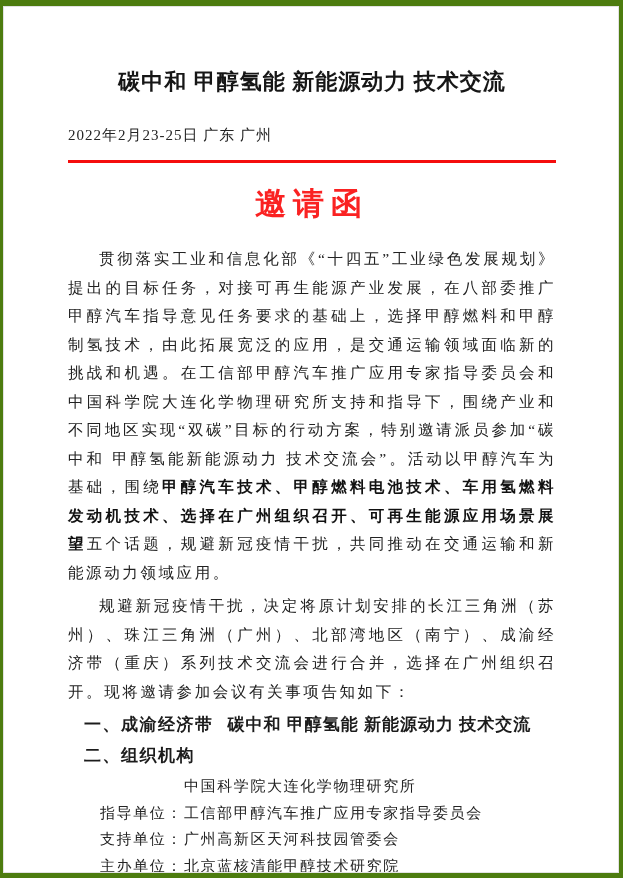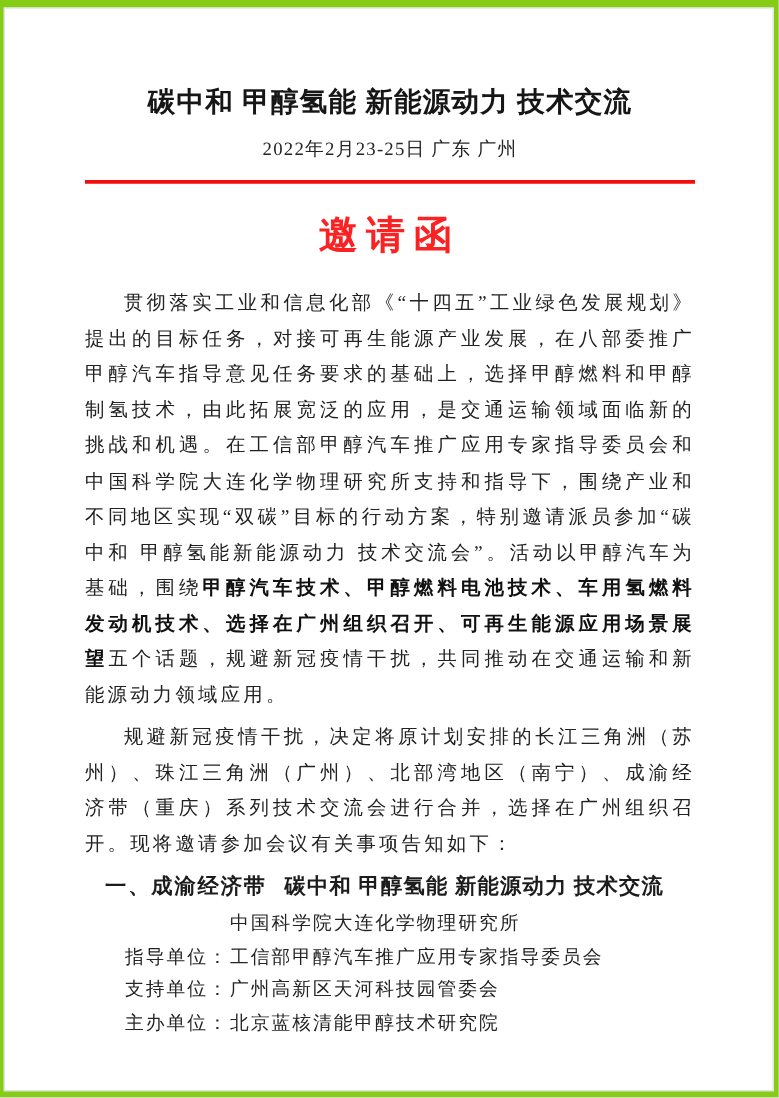--- a/index.html
+++ b/index.html
@@ -6,43 +6,42 @@
   html, body { width: 623px; height: 878px; }
   body {
     background: #d7d7d7;
     font-family: "Liberation Serif", "DejaVu Serif", serif;
     overflow: hidden;
   }
   .canvas {
     position: relative;
     width: 623px;
     height: 878px;
-    background: #84cc16;
+    background: #4d7c0f;
   }
   .page {
     position: absolute;
     top: 6px; left: 3px; right: 4px; bottom: 5px;
     background: #ffffff;
     border: 1px solid #e2e2e2;
     padding: 60px 62px 0 64px;
     overflow: hidden;
   }
   .doc-title {
     text-align: center;
     font-size: 22px;
     font-weight: bold;
     color: #161616;
     letter-spacing: 1px;
     white-space: nowrap;
   }
   .doc-date {
-    text-align: center;
     font-size: 15px;
     color: #242424;
-    margin-top: 13px;
+    margin-top: 29px;
     letter-spacing: 1px;
   }
   .red-rule {
     height: 3px;
     background: #f50d0d;
     margin-top: 15px;
   }
   .letter-title {
     text-align: center;
     font-size: 31px;
@@ -110,20 +109,23 @@
 
     <div class="body-text">
       <p><span>贯彻落实工业和信息化部《“十四五”工业绿色发展规划》提出的目标任务，对接可再生能源产业发展，在八部委推广甲醇汽车指导意见任务要求的基础上，选择甲醇燃料和甲醇制氢技术，由此拓展宽泛的应用，是交通运输领域面临新的挑战和机遇。在工信部甲醇汽车推广应用专家指导委员会和中国科学院大连化学物理研究所支持和指导下，围绕产业和不同地区实现“双碳”目标的行动方案，特别邀请派员参加“碳中和 甲醇氢能新能源动力 技术交流会”。活动以甲醇汽车为基础，围绕</span><b>甲醇汽车技术、甲醇燃料电池技术、车用氢燃料发动机技术、选择在广州组织召开、可再生能源应用场景展望</b><span>五个话题，规避新冠疫情干扰，共同推动在交通运输和新能源动力领域应用。</span></p>
       <p>规避新冠疫情干扰，决定将原计划安排的长江三角洲（苏州）、珠江三角洲（广州）、北部湾地区（南宁）、成渝经济带（重庆）系列技术交流会进行合并，选择在广州组织召开。现将邀请参加会议有关事项告知如下：</p>
     </div>
 
     <div class="sec-head">
       <span>一、成渝经济带</span><span class="sec-value">碳中和 甲醇氢能 新能源动力 技术交流</span>
     </div>
 
+    <div class="sec-head">
+      <span>二、组织机构</span>
+    </div>
 
     <div class="org-block">
       <div class="org-row">
         <span class="org-label"></span><span>中国科学院大连化学物理研究所</span>
       </div>
       <div class="org-row">
         <span class="org-label">指导单位：</span><span>工信部甲醇汽车推广应用专家指导委员会</span>
       </div>
       <div class="org-row">
         <span class="org-label">支持单位：</span><span>广州高新区天河科技园管委会</span>

